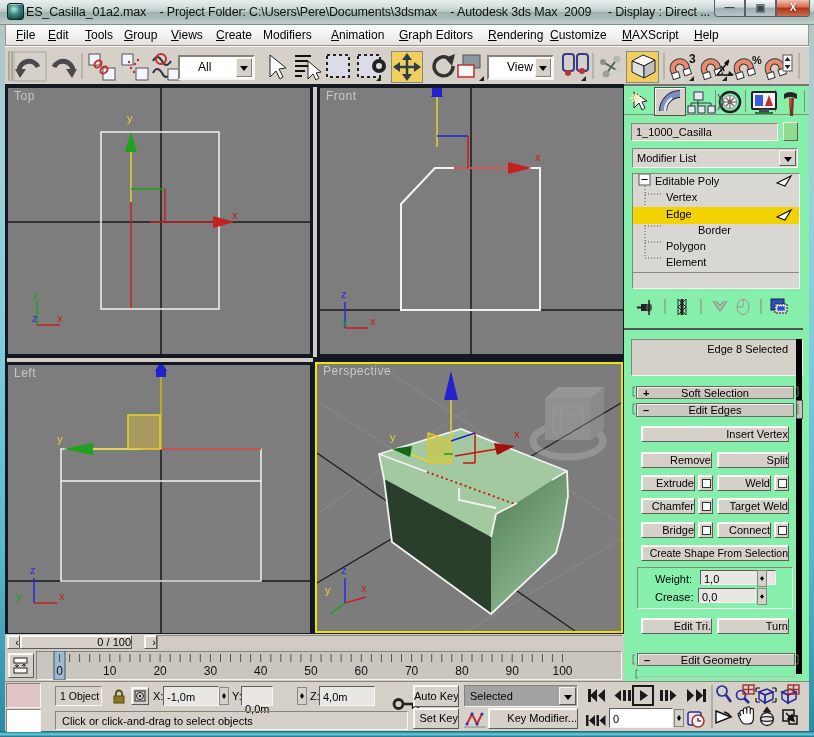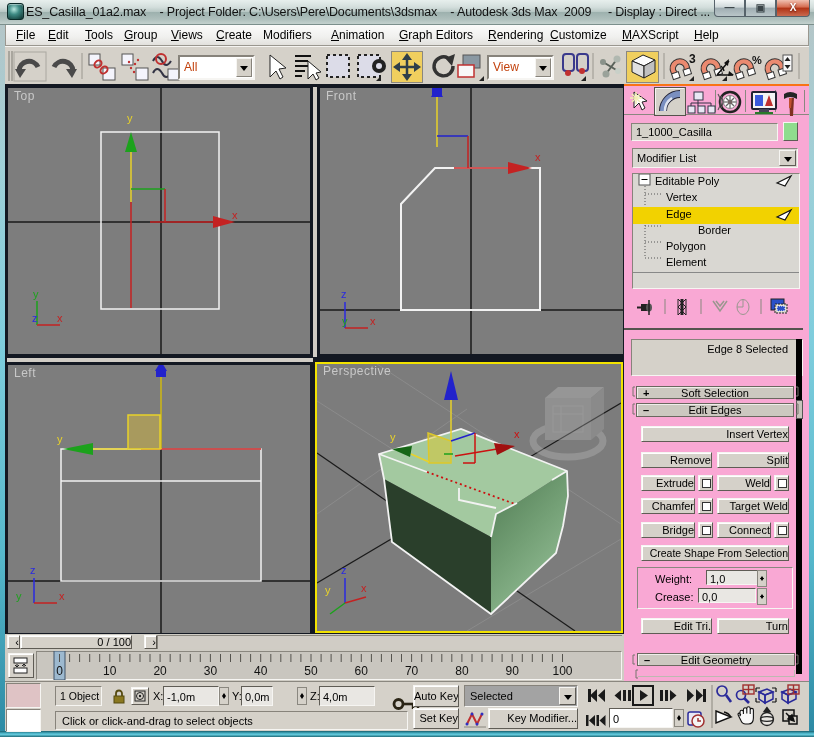--- a/index.html
+++ b/index.html
@@ -29,33 +29,33 @@
   background:linear-gradient(to bottom,#16606e 0%,#4db4c8 40%,#63c8da 60%,#1d6a78 100%); }
 
 #menubar { left:5px; top:25px; width:804px; height:21px;
   background:linear-gradient(to bottom,#fbfbfb 0%,#f0f0ee 60%,#e2e1dd 100%);
   border:1px solid #9a978f; border-top:none; font-size:12px; color:#000; }
 .mi { position:absolute; top:3px; }
 .mi u { text-decoration:underline; }
 
 #toolbar { left:5px; top:46px; width:804px; height:38px; background:#d5d1c9; border-top:1px solid #f5f4f1; }
 .combo { position:absolute; height:25px; background:#fff; border:2px solid; border-color:#87837b #f6f5f2 #f6f5f2 #87837b; font-size:12px; }
-.combo .ct { position:absolute; left:4px; top:3px; color:#c2410c; }
+.combo .ct { position:absolute; left:18px; top:3px; color:#000000; }
 .combo .ca { position:absolute; right:1px; top:1px; bottom:1px; width:16px; background:#d5d1c9; border:1px solid; border-color:#f6f5f2 #87837b #87837b #f6f5f2; }
 .combo .ca:after { content:""; position:absolute; left:3px; top:7px; border:4px solid transparent; border-top:5px solid #000; }
 
 #vpzone { left:5px; top:84px; width:619px; height:550px; background:#131822; }
 .vp { position:absolute; background:#7d7d7d; overflow:hidden; }
 .vplabel { position:absolute; left:6px; top:1px; font-size:12px; color:#c8c8c8; letter-spacing:0.5px; }
 
 #tslider { left:5px; top:634px; width:619px; height:16px; background:#cfccc4; }
 
 #trackbar { left:5px; top:650px; width:619px; height:31px; background:#cfccc4; }
 
-#cmdpanel { left:624px; top:84px; width:185px; height:597px; background:#f9a8d4; border-top:2px solid #f97316; }
+#cmdpanel { left:624px; top:84px; width:185px; height:597px; background:#86efac; border-top:2px solid #737373; }
 
 #statusbar { left:5px; top:681px; width:804px; height:50px; background:#d5d1c9; border-top:1px solid #8a877f; }
 .sunken { position:absolute; border:1px solid; border-color:#87837b #f6f5f2 #f6f5f2 #87837b; font-size:11px; white-space:nowrap; overflow:hidden; }
 .btn3d { position:absolute; background:#d5d1c9; border:1px solid; border-color:#f6f5f2 #5f5c55 #5f5c55 #f6f5f2; box-shadow:inset 1px 1px 0 #fff; font-size:11px; text-align:right; color:#000; white-space:nowrap; overflow:hidden; }
 .field { position:absolute; background:#e9e7e3; border:1px solid; border-color:#5f5c55 #f6f5f2 #f6f5f2 #5f5c55; font-size:11px; color:#000; padding:2px 0 0 3px; }
 .rhead { position:absolute; background:#ccc8c0; border:1px solid #6a675f; box-shadow:inset 1px 1px 0 #efedea; font-size:11px; text-align:center; color:#000; line-height:12px; }
 .rhead .pm { position:absolute; left:6px; top:0; font-weight:bold; }
 .btn3d.sq { width:15px; height:16px; }
 .btn3d.sq:after { content:""; position:absolute; left:3px; top:3px; width:7px; height:7px; background:#fff; border:1px solid #333; }
 .spin { position:absolute; width:10px; height:17px; background:#d5d1c9; border:1px solid #8a877f; }
@@ -583,21 +583,21 @@
   <div class="btn3d" style="left:17px;top:412px;width:54px;height:16px;">Chamfer</div>
   <div class="btn3d sq" style="left:74px;top:412px;"></div>
   <div class="btn3d" style="left:93px;top:412px;width:72px;height:16px;">Target Weld</div>
   <div class="btn3d" style="left:17px;top:436px;width:54px;height:16px;">Bridge</div>
   <div class="btn3d sq" style="left:74px;top:436px;"></div>
   <div class="btn3d" style="left:93px;top:436px;width:54px;height:16px;">Connect</div>
   <div class="btn3d sq" style="left:150px;top:436px;"></div>
   <div class="btn3d" style="left:17px;top:459px;width:148px;height:16px;font-size:10.5px;">Create Shape From Selection</div>
   <div class="abs" style="left:13px;top:481px;width:156px;height:42px;border:1px solid;border-color:#8a877f #f6f5f2 #f6f5f2 #8a877f;"></div>
   <span class="abs" style="left:31px;top:487px;font-size:11px;">Weight:</span>
-  <div class="field" style="left:82px;top:484px;width:56px;height:15px;">1,0</div>
+  <div class="field" style="left:76px;top:484px;width:76px;height:15px;">1,0</div>
   <div class="spin" style="left:133px;top:484px;"></div>
   <span class="abs" style="left:31px;top:505px;font-size:11px;">Crease:</span>
   <div class="field" style="left:74px;top:502px;width:58px;height:15px;">0,0</div>
   <div class="spin" style="left:133px;top:502px;"></div>
   <div class="btn3d" style="left:17px;top:532px;width:71px;height:16px;">Edit Tri.</div>
   <div class="btn3d" style="left:93px;top:532px;width:72px;height:16px;">Turn</div>
   <div class="rhead" style="left:13px;top:567px;width:158px;height:13px;"><span class="pm">–</span>Edit Geometry</div>
   <svg width="185" height="597" style="position:absolute;left:0;top:0;pointer-events:none;">
     <g stroke="#77746c" fill="none">
       <path d="M 11,301 h -2 v 9 h 2 M 172,301 h 2 v 9 h -2"></path>
@@ -621,21 +621,21 @@
   <div class="btn3d" style="left:126px;top:5px;width:18px;height:18px;"></div>
   <svg width="18" height="18" style="position:absolute;left:126px;top:5px;">
     <rect x="4" y="4" width="10" height="10" fill="none" stroke="#222"></rect>
     <circle cx="9" cy="9" r="3.5" fill="none" stroke="#222"></circle>
       <circle cx="9" cy="9" r="1.2" fill="#222"></circle>
   </svg>
   <span class="abs" style="left:148px;top:8px;font-size:11px;">X:</span>
   <div class="field" style="left:158px;top:4px;width:56px;height:20px;padding-top:4px;">-1,0m</div>
   <div class="spin" style="left:214px;top:5px;height:18px;"></div>
   <span class="abs" style="left:227px;top:8px;font-size:11px;">Y:</span>
-  <div class="field" style="left:236px;top:4px;width:32px;height:20px;padding-top:4px;">0,0m</div>
+  <div class="field" style="left:236px;top:4px;width:32px;height:20px;padding-top:16px;">0,0m</div>
   <div class="spin" style="left:292px;top:5px;height:18px;"></div>
   <span class="abs" style="left:305px;top:8px;font-size:11px;">Z:</span>
   <div class="field" style="left:314px;top:4px;width:56px;height:20px;padding-top:4px;">4,0m</div>
   <svg width="30" height="22" style="position:absolute;left:387px;top:13px;">
     <circle cx="6.5" cy="9" r="4.5" fill="none" stroke="#2a2415" stroke-width="2.8"></circle>
     <line x1="10.5" y1="9" x2="27" y2="9" stroke="#2a2415" stroke-width="2.6"></line>
     <line x1="21" y1="9" x2="21" y2="14" stroke="#2a2415" stroke-width="2.4"></line>
     <line x1="26" y1="9" x2="26" y2="14" stroke="#2a2415" stroke-width="2.4"></line>
   </svg>
   <div class="sunken" style="left:50px;top:29px;width:353px;height:19px;padding:3px 0 0 6px;">Click or click-and-drag to select objects</div>

